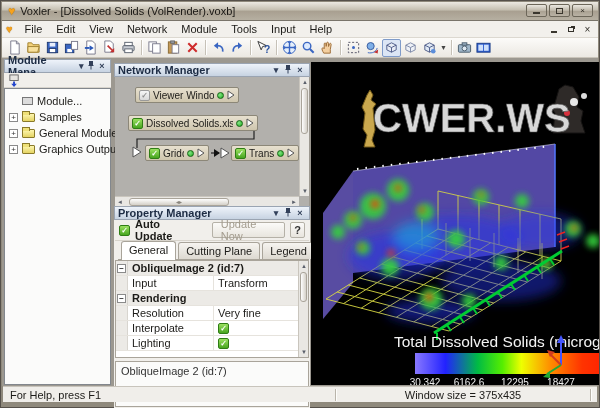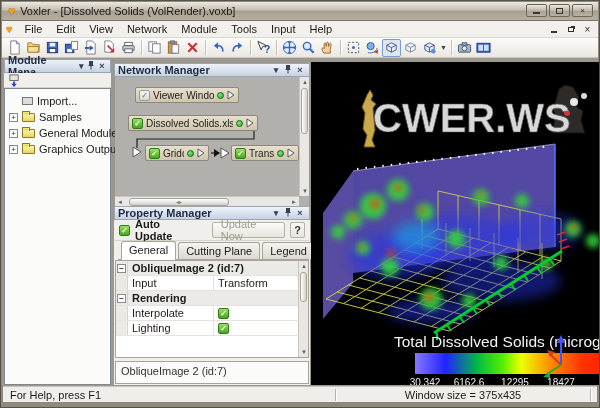--- a/index.html
+++ b/index.html
@@ -320,21 +320,21 @@
               <rect x="2" y="1" width="9" height="6" fill="#e6e4e0" stroke="#666"></rect>
               <path d="M6.5 8v3" stroke="#2244cc" stroke-width="2"></path>
               <path d="M3.5 10.5L6.5 14l3-3.5z" fill="#2244cc"></path>
             </svg>
           </span>
       </div>
       <div class="mm-content">
         <div class="tree-item">
           <span class="exp-spacer"></span>
           <span class="modicon"></span>
-          <span>Import...</span>
+          <span>Module...</span>
         </div>
         <div class="tree-item">
           <span class="exp">+</span>
           <span class="folder"></span>
           <span>Samples</span>
         </div>
         <div class="tree-item">
           <span class="exp">+</span>
           <span class="folder"></span>
           <span>General Modules</span>
@@ -404,21 +404,21 @@
           <div class="va" style="bottom:0">▼</div>
         </div>
         <div class="hscroll">
           <span class="sarrow">◄</span>
           <div class="sthumb" style="width:100px; margin-left:4px;">◂▸</div>
           <span class="sarrow" style="margin-left:auto">►</span>
         </div>
       </div>
     </div>
 
-    <div class="panel" style="left:112px; top:148px; width:196px; height:179px; background:#f1efeb;">
+    <div class="panel" style="left:112px; top:148px; width:196px; height:202px; background:#f1efeb;">
       <div class="phdr">
         <span>Property Manager</span>
         <span class="sp"></span>
         <span class="hbtn">▾</span>
         <span class="hbtn"><svg width="8" height="10" viewBox="0 0 8 10">
               <path d="M2 1h4v4l1 1H1l1-1z" fill="#32405a"></path>
               <path d="M4 6v3.5" stroke="#32405a"></path>
             </svg></span>
         <span class="hbtn">×</span>
       </div>
@@ -443,20 +443,25 @@
         <div class="prow">
           <span class="gut"></span>
           <span class="plabel">Input</span>
           <span class="pvalue">Transform</span>
         </div>
         <div class="prow group">
           <span class="gut">
               <span class="exp">−</span>
             </span>
           <span class="pvalue">Rendering</span>
+        </div>
+        <div class="prow">
+          <span class="gut"></span>
+          <span class="plabel">Resolution</span>
+          <span class="pvalue">Very fine</span>
         </div>
         <div class="prow">
           <span class="gut"></span>
           <span class="plabel">Interpolate</span>
           <span class="pvalue">
               <span class="gchk">✓</span>
             </span>
         </div>
         <div class="prow">
           <span class="gut"></span>

